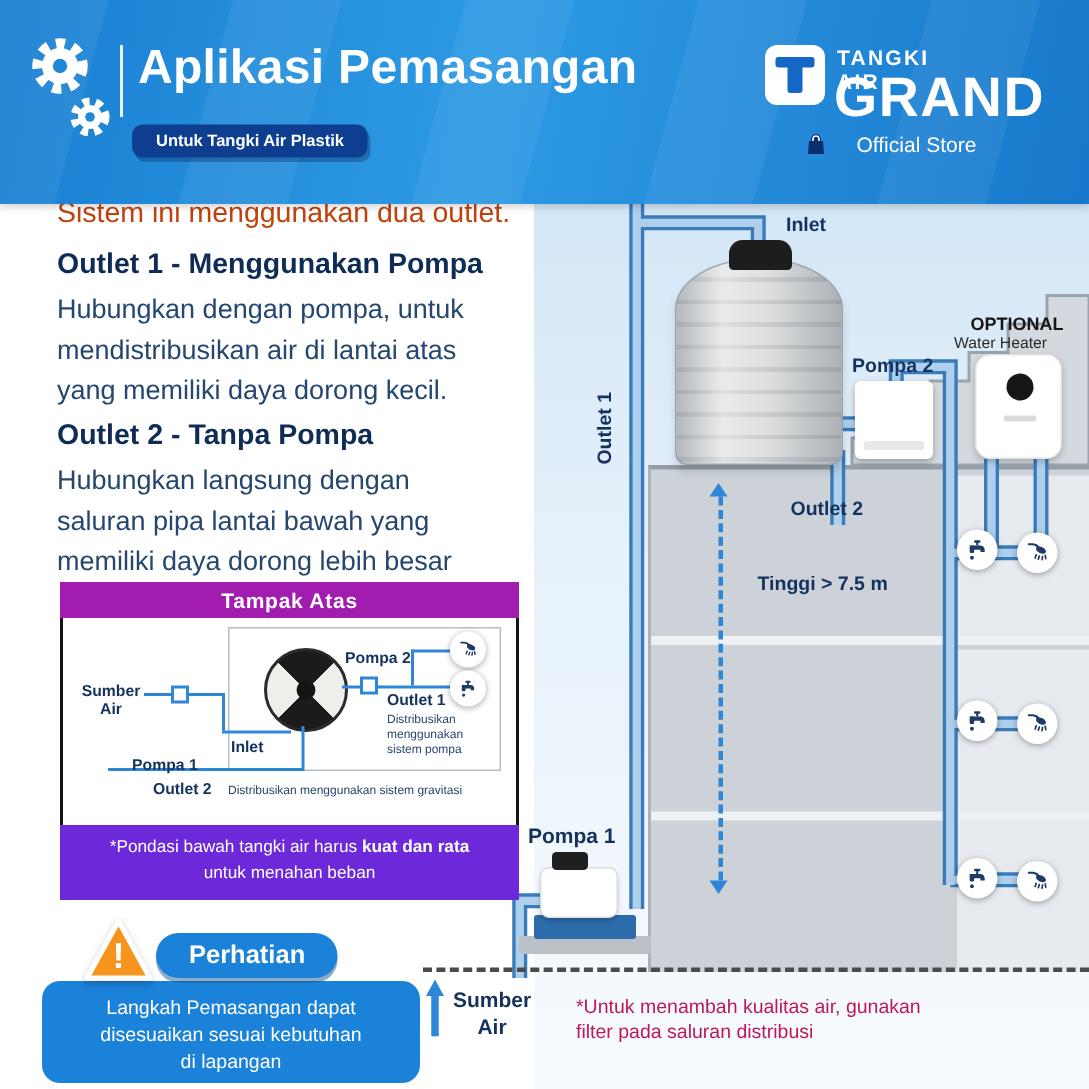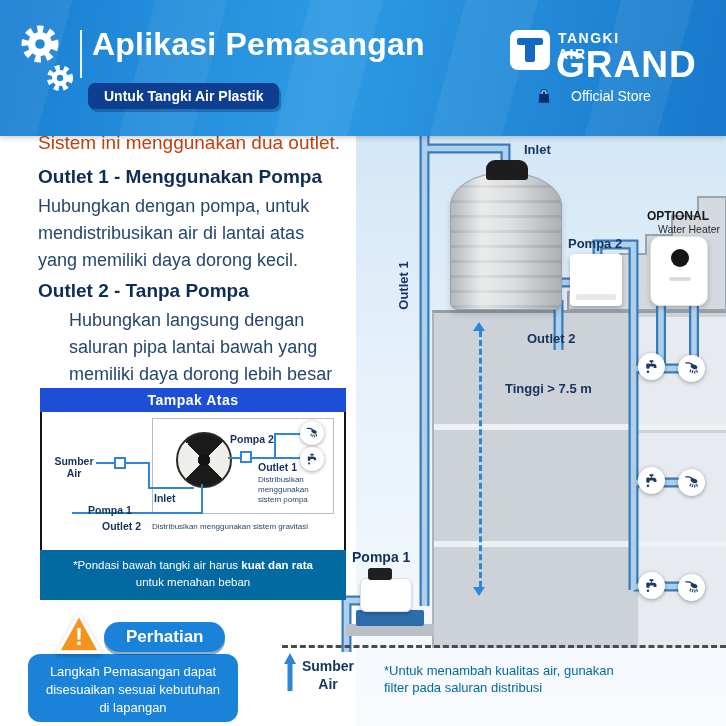--- a/index.html
+++ b/index.html
@@ -7,51 +7,51 @@
           font-family:"Liberation Sans",sans-serif;color:#17355f;margin:0 auto;}
   
   .header{position:absolute;left:0;top:0;width:726px;height:136px;
           background:linear-gradient(100deg,#1a7fd2 0%,#2d9ae4 45%,#1878cb 100%);
           box-shadow:0 2px 5px rgba(0,0,0,.18);z-index:30;}
   .header::after{content:"";position:absolute;inset:0;
           background:repeating-linear-gradient(105deg,rgba(255,255,255,.06) 0 70px,rgba(255,255,255,0) 70px 150px);}
   .gears{position:absolute;left:16px;top:18px;width:60px;height:80px;z-index:2;}
   .hdr-divider{position:absolute;left:80px;top:30px;width:2px;height:48px;background:#fff;opacity:.9;z-index:2;}
   .hdr-title{position:absolute;left:92px;top:26px;font-size:32px;font-weight:bold;color:#fff;z-index:2;letter-spacing:.2px;}
-  .hdr-pill{position:absolute;left:88px;top:83px;background:#0d3e8f;color:#fff;font-size:14px;font-weight:bold;
+  .hdr-pill{position:absolute;left:88px;top:83px;background:#0d3e8f;color:#fff;font-size:11px;font-weight:bold;
             padding:5px 16px;border-radius:7px;z-index:2;box-shadow:2px 3px 0 rgba(10,40,90,.35);}
   .brand{position:absolute;left:510px;top:28px;z-index:2;}
   .brand-tile{position:absolute;left:0;top:2px;width:40px;height:40px;}
   .brand-top{position:absolute;left:48px;top:2px;font-size:14px;font-weight:bold;color:#fff;letter-spacing:1.5px;}
   .brand-bottom{position:absolute;left:46px;top:16px;font-size:37px;font-weight:bold;color:#fff;letter-spacing:1px;}
   .official{position:absolute;left:536px;top:88px;display:flex;align-items:center;gap:19px;z-index:2;color:#fff;
             font-size:14px;}
   
   .intro{position:absolute;left:38px;top:132px;font-size:19px;color:#c2410c;}
   .sec-h{position:absolute;left:38px;font-size:19px;font-weight:bold;color:#0e2c55;}
   .sec-p{position:absolute;left:38px;width:340px;font-size:18px;line-height:27px;color:#25466e;white-space:pre-line;}
   
   .tv{position:absolute;left:40px;top:388px;width:306px;height:212px;z-index:10;}
-  .tv-head{position:absolute;left:0;top:0;width:100%;height:24px;background:#1d4ed8;color:#fff;font-size:14px;
+  .tv-head{position:absolute;left:0;top:0;width:100%;height:24px;background:#a21caf;color:#fff;font-size:14px;
            font-weight:bold;text-align:center;line-height:24px;letter-spacing:.5px;}
   .tv-body{position:absolute;left:0;top:24px;width:302px;height:138px;background:#fff;border-left:2px solid #141414;border-right:2px solid #141414;}
-  .tv-foot{position:absolute;left:0;top:162px;width:100%;height:50px;background:#0369a1;color:#fff;font-size:11.5px;
+  .tv-foot{position:absolute;left:0;top:162px;width:100%;height:50px;background:#6d28d9;color:#fff;font-size:11.5px;
            text-align:center;line-height:17px;padding-top:7px;box-sizing:border-box;}
   .tv .rect{position:absolute;left:112px;top:30px;width:180px;height:94px;border:1.5px solid #b9bdc1;}
   .tv .tankc{position:absolute;left:134px;top:44px;width:52px;height:52px;border-radius:50%;border:2px solid #2a2a2a;
         background:radial-gradient(circle at 50% 50%,#141414 0 6px,rgba(0,0,0,0) 6.5px),
         conic-gradient(from -45deg,#1b1b1b 0 90deg,#efeeeb 90deg 180deg,#1b1b1b 180deg 270deg,#efeeeb 270deg 360deg);}
   .tv .line{position:absolute;background:#2e86d8;}
   .tv .sq{position:absolute;width:12px;height:12px;background:#fff;border:2px solid #2e86d8;box-sizing:border-box;}
   .tv .sm{position:absolute;font-size:10.5px;font-weight:bold;color:#13325c;}
   .tv .xs{position:absolute;font-size:8px;color:#27466b;line-height:10px;white-space:pre-line;}
   .tv .fx{width:24px;height:24px;}
   .tv .fx svg{width:14px;height:14px;}
   
-  .warn-box{position:absolute;left:28px;top:654px;width:210px;height:68px;background:#1b82d9;border-radius:12px;
+  .warn-box{position:absolute;left:28px;top:654px;width:252px;height:68px;background:#1b82d9;border-radius:12px;
             color:#fff;font-size:13px;line-height:18px;text-align:center;padding-top:9px;box-sizing:border-box;
             white-space:pre-line;z-index:12;}
   .warn-pill{position:absolute;left:104px;top:622px;background:#1b82d9;color:#fff;font-weight:bold;font-size:17px;
              padding:5px 22px;border-radius:999px;z-index:14;box-shadow:0 3px 0 rgba(12,70,130,.45);}
   .warn-tri{position:absolute;left:54px;top:610px;width:50px;height:46px;z-index:15;filter:drop-shadow(0 2px 2px rgba(0,0,0,.25));}
   
   .rpanel{position:absolute;left:356px;top:118px;width:370px;height:608px;
           background:linear-gradient(180deg,#d2e6f6 0%,#e6f1fa 42%,#f8fbfe 100%);}
   .building{position:absolute;left:432px;top:310px;width:294px;height:338px;background:#ccd2d8;
             border-top:3px solid #939ea8;border-left:2px solid #aab3bb;box-sizing:border-box;}
@@ -78,21 +78,21 @@
              border-radius:6px;box-shadow:0 2px 3px rgba(0,0,0,.2);box-sizing:border-box;z-index:7;}
   .pump-cap{position:absolute;left:368px;top:568px;width:24px;height:12px;background:#1f1f1f;border-radius:3px;z-index:8;}
   .fx{position:absolute;width:27px;height:27px;border-radius:50%;background:#fff;display:flex;align-items:center;
       justify-content:center;box-shadow:0 1px 4px rgba(0,0,0,.35);z-index:9;}
   .fx svg{width:17px;height:17px;}
   .lbl{position:absolute;font-weight:bold;color:#14325e;font-size:13px;z-index:11;}
   .ground{position:absolute;left:282px;top:645px;width:444px;height:0;border-top:3px dashed #4b4b4b;z-index:10;}
   .harrow{position:absolute;left:479px;top:331px;width:0;height:256px;border-left:3px dashed #2e86d8;z-index:8;}
   .harrow-head{position:absolute;width:0;height:0;border-left:6px solid transparent;border-right:6px solid transparent;z-index:8;}
   .srcarrow{position:absolute;left:283px;top:653px;width:14px;height:38px;z-index:11;}
-  .note{position:absolute;left:384px;top:662px;font-size:13px;line-height:17px;color:#0369a1;white-space:pre-line;z-index:11;}
+  .note{position:absolute;left:384px;top:662px;font-size:13px;line-height:17px;color:#be185d;white-space:pre-line;z-index:11;}
   .vert{transform:rotate(-90deg);}
   .pre{white-space:pre-line;}
 </style>
 </head>
 <body>
 
 <div id="canvas">
 
   <div class="header">
     <svg class="gears" viewBox="0 0 60 80">
@@ -244,42 +244,42 @@
           <line x1="14" y1="15" x2="13" y2="18"></line>
           <line x1="17" y1="15.5" x2="16.5" y2="18.5"></line>
           <line x1="19.5" y1="14.5" x2="20" y2="17.5"></line>
         </g>
       </svg>
   </div>
 
   <div class="lbl" style="left:524px;top:142px;">Inlet</div>
   <div class="lbl" style="left:568px;top:236px;">Pompa 2</div>
   <div class="lbl" style="left:636px;top:209px;width:84px;text-align:center;color:#161616;font-size:12px;">OPTIONAL</div>
-  <div class="lbl" style="left:636px;top:223px;width:84px;text-align:right;color:#2b2b2b;font-size:10.5px;font-weight:normal;">Water Heater</div>
+  <div class="lbl" style="left:636px;top:223px;width:84px;text-align:left;color:#2b2b2b;font-size:10.5px;font-weight:normal;">Water Heater</div>
   <div class="lbl vert" style="left:363px;top:278px;width:80px;text-align:center;">Outlet 1</div>
   <div class="lbl" style="left:527px;top:331px;">Outlet 2</div>
   <div class="lbl" style="left:505px;top:381px;">Tinggi &gt; 7.5 m</div>
   <div class="lbl" style="left:352px;top:549px;font-size:14px;">Pompa 1</div>
 
   <div class="ground"></div>
   <svg class="srcarrow" viewBox="0 0 14 38">
     <path d="M7 0 L13 11 H9.5 V38 H4.5 V11 H1 Z" fill="#2e86d8"></path>
   </svg>
   <div class="lbl pre" style="left:300px;top:657px;width:56px;text-align:center;font-size:14px;line-height:18px;">Sumber
 Air</div>
   <div class="note">*Untuk menambah kualitas air, gunakan
 filter pada saluran distribusi</div>
 
   <div class="intro">Sistem ini menggunakan dua outlet.</div>
   <div class="sec-h" style="top:166px;">Outlet 1 - Menggunakan Pompa</div>
   <div class="sec-p" style="top:193px;">Hubungkan dengan pompa, untuk
 mendistribusikan air di lantai atas
 yang memiliki daya dorong kecil.</div>
   <div class="sec-h" style="top:280px;">Outlet 2 - Tanpa Pompa</div>
-  <div class="sec-p" style="top:307px;margin-left:31px;">Hubungkan langsung dengan
+  <div class="sec-p" style="top:307px;">Hubungkan langsung dengan
 saluran pipa lantai bawah yang
 memiliki daya dorong lebih besar</div>
 
   <div class="tv">
     <div class="tv-head">Tampak Atas</div>
     <div class="tv-body">
       <div class="rect" style="left:110px;top:6px;"></div>
       <div class="tankc" style="left:134px;top:20px;"></div>
 
       <div class="line" style="left:54px;top:50px;width:52px;height:2px;"></div>

